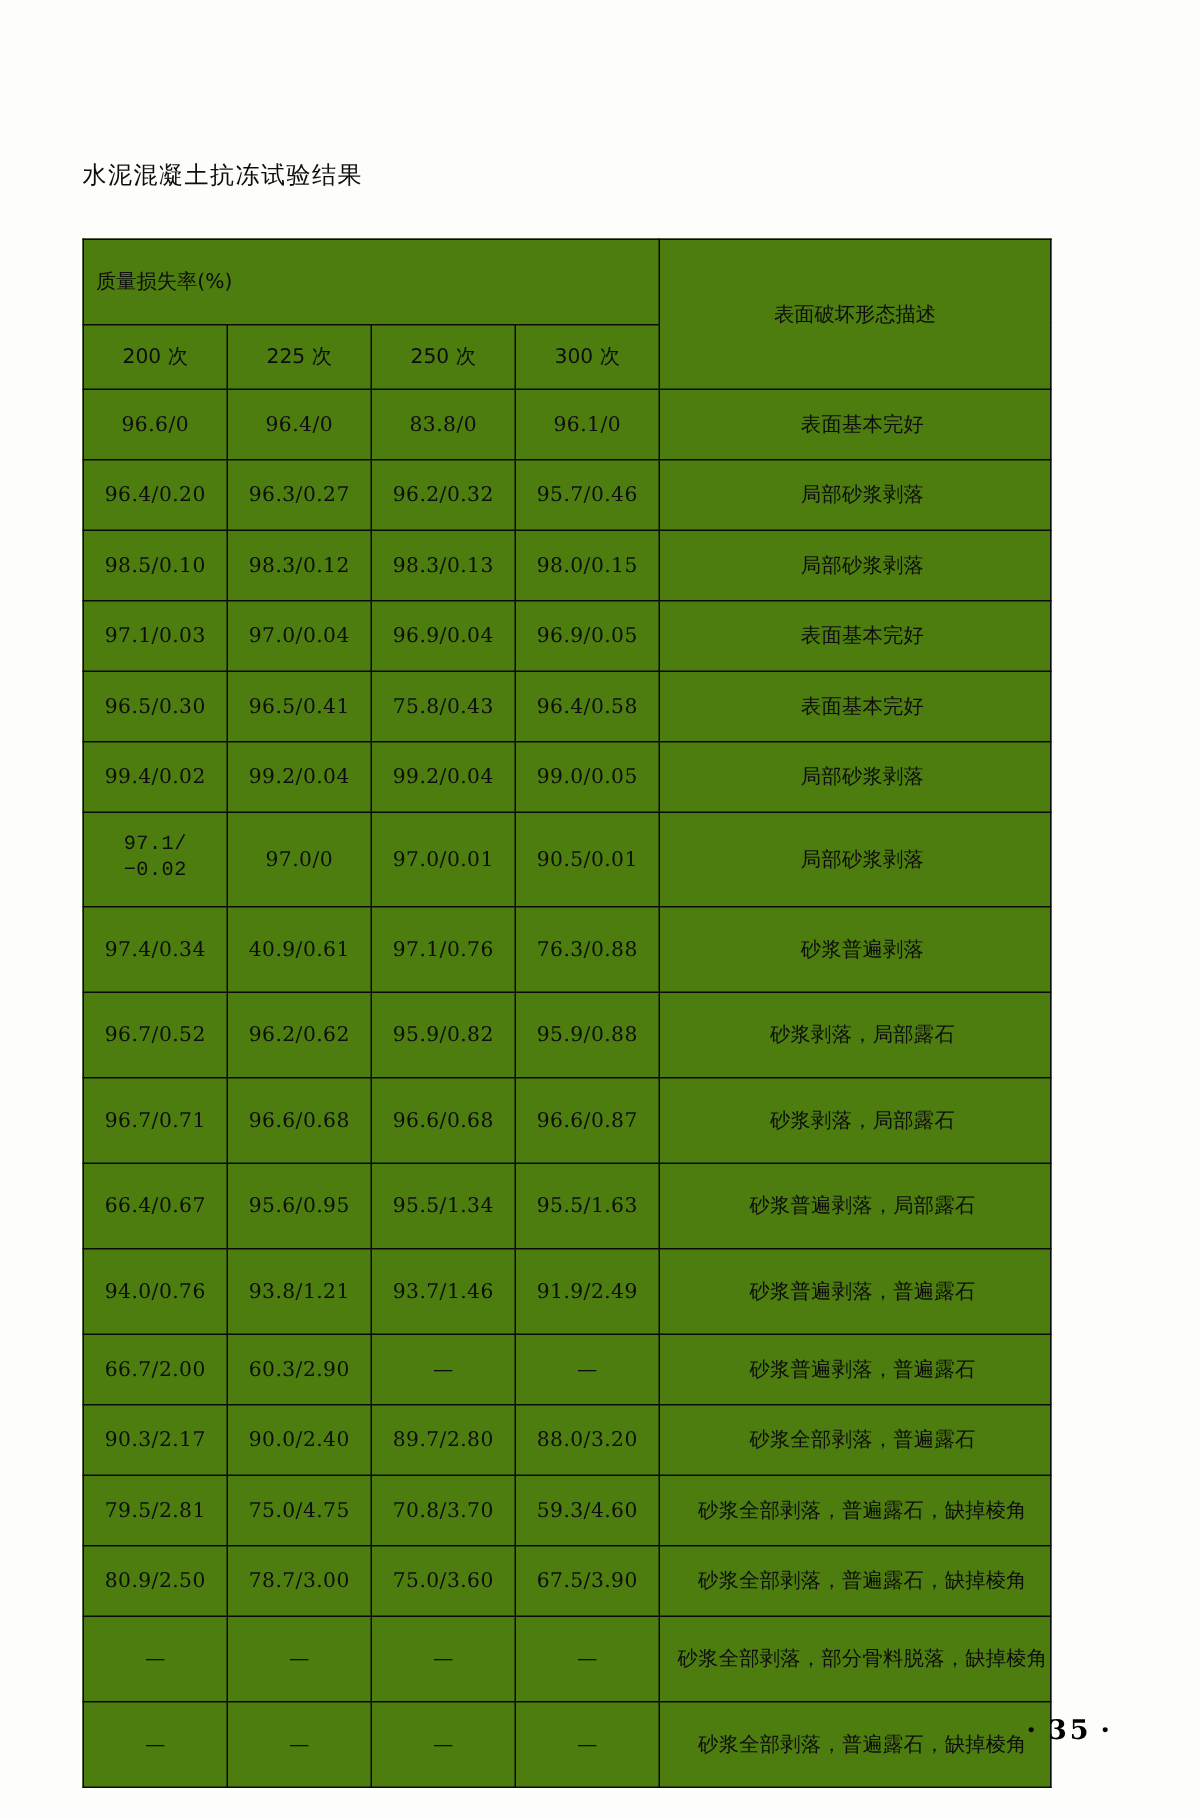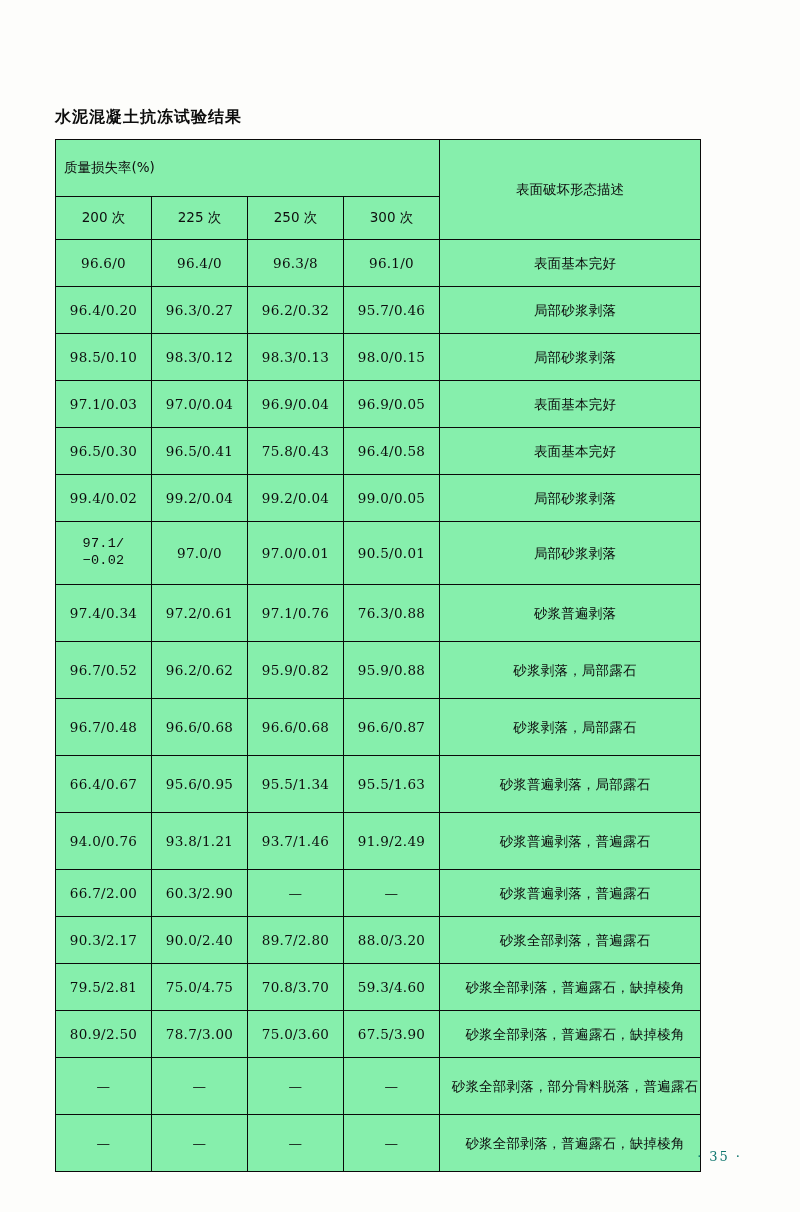--- a/index.html
+++ b/index.html
@@ -20,32 +20,32 @@
     left: 0; top: 0;
     width: 800px;
     height: 1212px;
     background: #fdfdfb;
   }
   .doc-title {
     position: absolute;
     left: 55px;
     top: 107px;
     font-size: 16px;
-    font-weight: bold;
+    font-weight: normal;
     letter-spacing: 1px;
     color: #0d0d0d;
   }
   table.freeze-table {
     position: absolute;
     left: 55px;
-    top: 139px;
+    top: 159px;
     width: 645px;
     border-collapse: collapse;
     table-layout: fixed;
-    background: #86efac;
+    background: #4d7c0f;
   }
   table.freeze-table td, table.freeze-table th {
     border: 1px solid #0a0a0a;
     font-weight: normal;
     font-size: 13.5px;
     text-align: center;
     vertical-align: middle;
     padding: 0;
     color: #0d0d0d;
   }
@@ -94,24 +94,24 @@
   tr.tall2 td { height: 56px; }
   .dash {
     font-family: "DejaVu Serif", "Liberation Serif", serif;
     font-size: 15px;
   }
   .page-footer {
     position: absolute;
     right: 52px;
     bottom: 48px;
     font-family: "DejaVu Serif", "Liberation Serif", serif;
-    font-size: 13px;
-    font-weight: normal;
+    font-size: 18px;
+    font-weight: bold;
     letter-spacing: 2px;
-    color: #0f766e;
+    color: #000000;
   }
   .footer-dot {
     display: inline-block;
     margin: 0 6px;
   }
 </style>
 </head>
 <body>
 
 <div class="page">
@@ -134,21 +134,21 @@
       <tr>
         <td class="hdr-cycle">200 次</td>
         <td class="hdr-cycle">225 次</td>
         <td class="hdr-cycle">250 次</td>
         <td class="hdr-cycle">300 次</td>
       </tr>
 
       <tr>
         <td class="num">96.6/0</td>
         <td class="num">96.4/0</td>
-        <td class="num">96.3/8</td>
+        <td class="num">83.8/0</td>
         <td class="num">96.1/0</td>
         <td class="desc">表面基本完好</td>
       </tr>
       <tr>
         <td class="num">96.4/0.20</td>
         <td class="num">96.3/0.27</td>
         <td class="num">96.2/0.32</td>
         <td class="num">95.7/0.46</td>
         <td class="desc">局部砂浆剥落</td>
       </tr>
@@ -187,34 +187,34 @@
           <span class="stack">−0.02</span>
         </td>
         <td class="num">97.0/0</td>
         <td class="num">97.0/0.01</td>
         <td class="num">90.5/0.01</td>
         <td class="desc">局部砂浆剥落</td>
       </tr>
 
       <tr class="tall2">
         <td class="num">97.4/0.34</td>
-        <td class="num">97.2/0.61</td>
+        <td class="num">40.9/0.61</td>
         <td class="num">97.1/0.76</td>
         <td class="num">76.3/0.88</td>
         <td class="desc">砂浆普遍剥落</td>
       </tr>
       <tr class="tall2">
         <td class="num">96.7/0.52</td>
         <td class="num">96.2/0.62</td>
         <td class="num">95.9/0.82</td>
         <td class="num">95.9/0.88</td>
         <td class="desc">砂浆剥落，局部露石</td>
       </tr>
       <tr class="tall2">
-        <td class="num">96.7/0.48</td>
+        <td class="num">96.7/0.71</td>
         <td class="num">96.6/0.68</td>
         <td class="num">96.6/0.68</td>
         <td class="num">96.6/0.87</td>
         <td class="desc">砂浆剥落，局部露石</td>
       </tr>
       <tr class="tall2">
         <td class="num">66.4/0.67</td>
         <td class="num">95.6/0.95</td>
         <td class="num">95.5/1.34</td>
         <td class="num">95.5/1.63</td>
@@ -253,21 +253,21 @@
         <td class="num">78.7/3.00</td>
         <td class="num">75.0/3.60</td>
         <td class="num">67.5/3.90</td>
         <td class="desc">砂浆全部剥落，普遍露石，缺掉棱角</td>
       </tr>
       <tr class="tall2">
         <td class="num dash">—</td>
         <td class="num dash">—</td>
         <td class="num dash">—</td>
         <td class="num dash">—</td>
-        <td class="desc">砂浆全部剥落，部分骨料脱落，普遍露石</td>
+        <td class="desc">砂浆全部剥落，部分骨料脱落，缺掉棱角</td>
       </tr>
       <tr class="tall2">
         <td class="num dash">—</td>
         <td class="num dash">—</td>
         <td class="num dash">—</td>
         <td class="num dash">—</td>
         <td class="desc">砂浆全部剥落，普遍露石，缺掉棱角</td>
       </tr>
     </tbody>
   </table>

